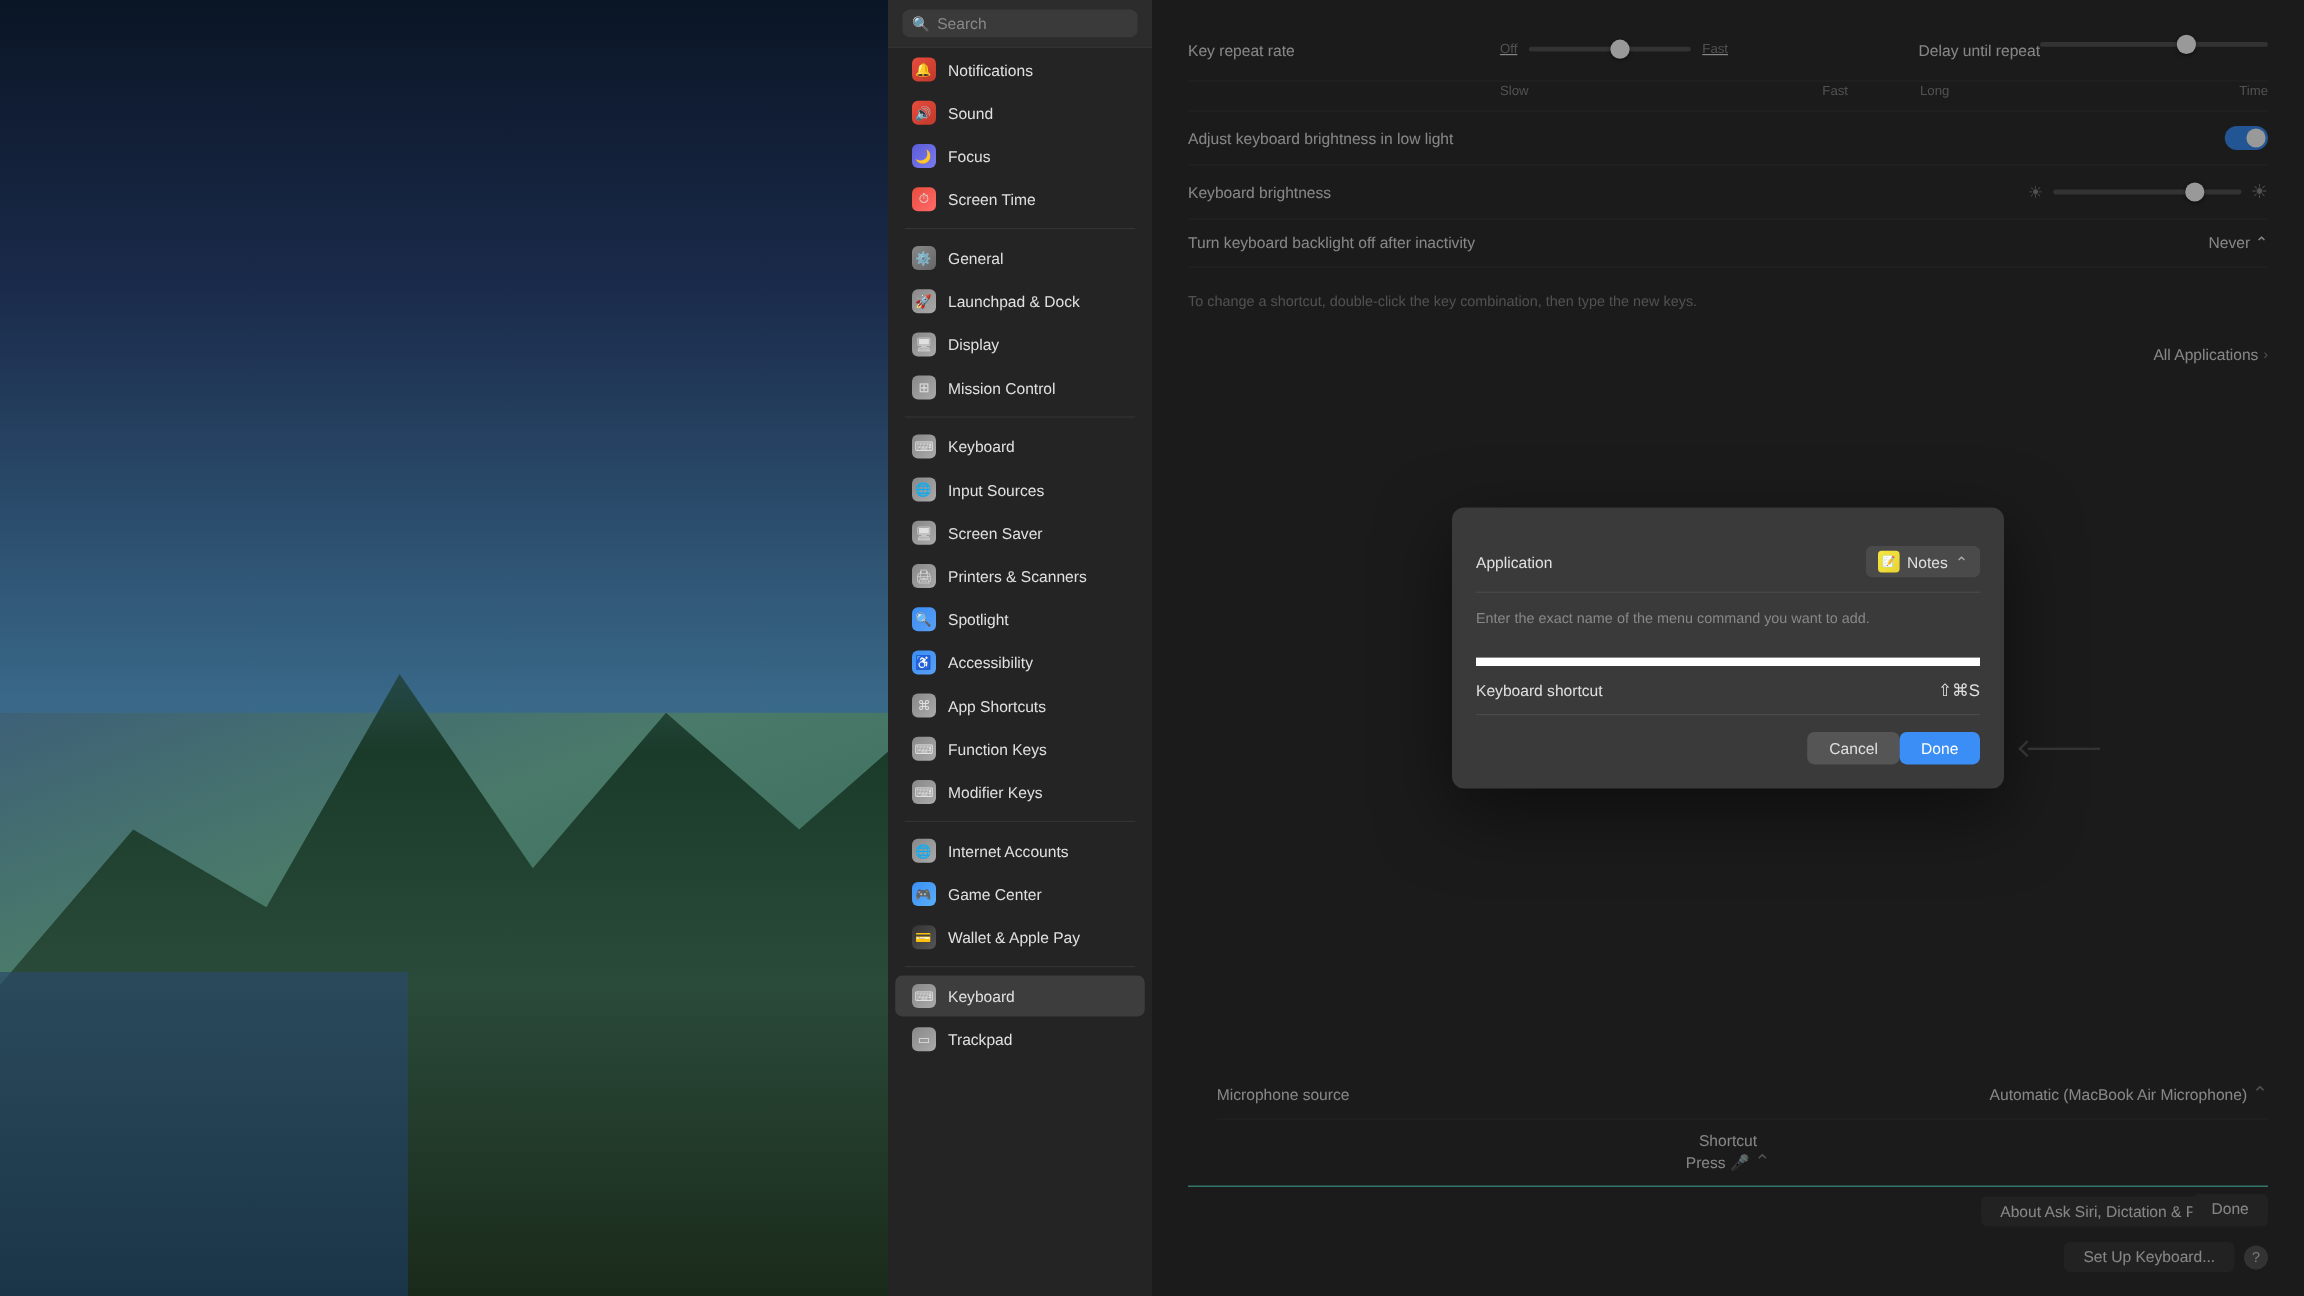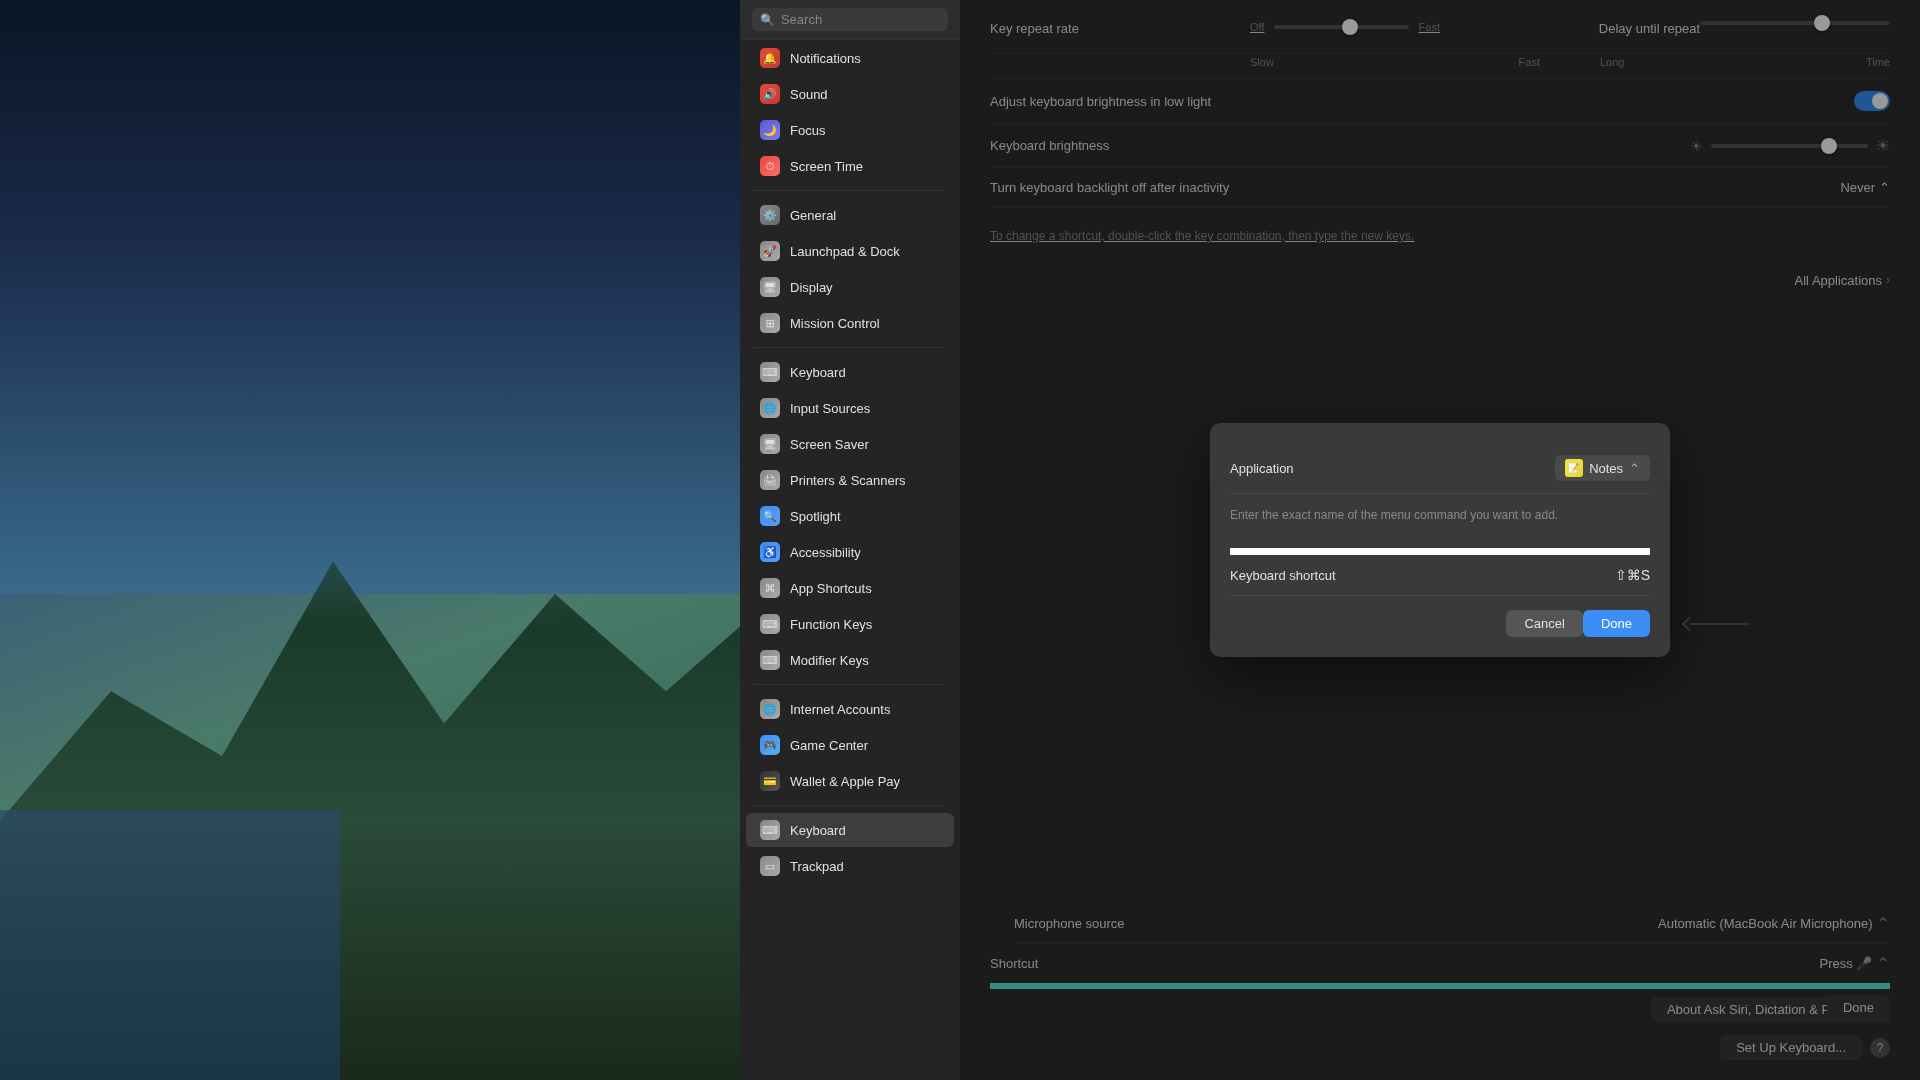--- a/index.html
+++ b/index.html
@@ -151,21 +151,21 @@
     
     .main-content {
       flex: 1;
       background: #2d2d2d;
       position: relative;
       overflow: hidden;
     }
 
     
     .keyboard-content {
-      padding: 6px 30px;
+      padding: 20px 30px;
       color: #e0e0e0;
     }
     .slider-thumb {
       width: 16px;
       height: 16px;
       border-radius: 50%;
       background: white;
       position: absolute;
       top: -6px;
       box-shadow: 0 1px 3px rgba(0,0,0,0.5);
@@ -541,41 +541,41 @@
       </div>
 
       <div style="display:flex; align-items:center; padding:12px 0; border-bottom:1px solid #3a3a3a;">
         <div style="flex:1; font-size:13px; color:#e0e0e0;">Turn keyboard backlight off after inactivity</div>
         <div class="never-dropdown">
           <span>Never</span>
           <span>⌃</span>
         </div>
       </div>
 
-      <div style="padding:10px 0;text-decoration:underline;">
+      <div style="padding:10px 0;">
         <div class="shortcut-instruction">To change a shortcut, double-click the key combination, then type the new keys.</div>
       </div>
 
       <div class="all-apps-header">
         <span style="font-size:13px; color:#e0e0e0;">All Applications</span>
         <span style="font-size:12px; color:#888; margin-left:4px;">›</span>
       </div>
     </div>
 
     <div style="position:absolute; bottom:0; left:0; right:0; padding:15px 30px; background:#2d2d2d;">
 
       <div style="display:flex; align-items:center; padding:10px 0; border-bottom:1px solid #3a3a3a;margin-left:24px;">
         <div style="flex:1; font-size:13px; color:#e0e0e0;">Microphone source</div>
         <div style="display:flex; align-items:center; gap:4px;">
           <span style="font-size:13px; color:#e0e0e0;">Automatic (MacBook Air Microphone)</span>
           <span style="color:#888;">⌃</span>
         </div>
       </div>
 
-      <div style="display:flex; align-items:center; padding:10px 0; border-bottom:6px solid #5eead4;">
+      <div style="display:flex; align-items:center; padding:10px 0; border-bottom:1px solid #5eead4;flex-direction:column;">
         <div style="flex:1; font-size:13px; color:#e0e0e0;">Shortcut</div>
         <div style="display:flex; align-items:center; gap:4px;justify-content:center;">
           <span style="font-size:13px; color:#e0e0e0;">Press 🎤</span>
           <span style="color:#888;">⌃</span>
         </div>
       </div>
 
       <div style="display:flex; justify-content:flex-end; padding:8px 0;">
         <button class="done-btn-bottom">About Ask Siri, Dictation &amp; Privacy...</button>
       </div>

